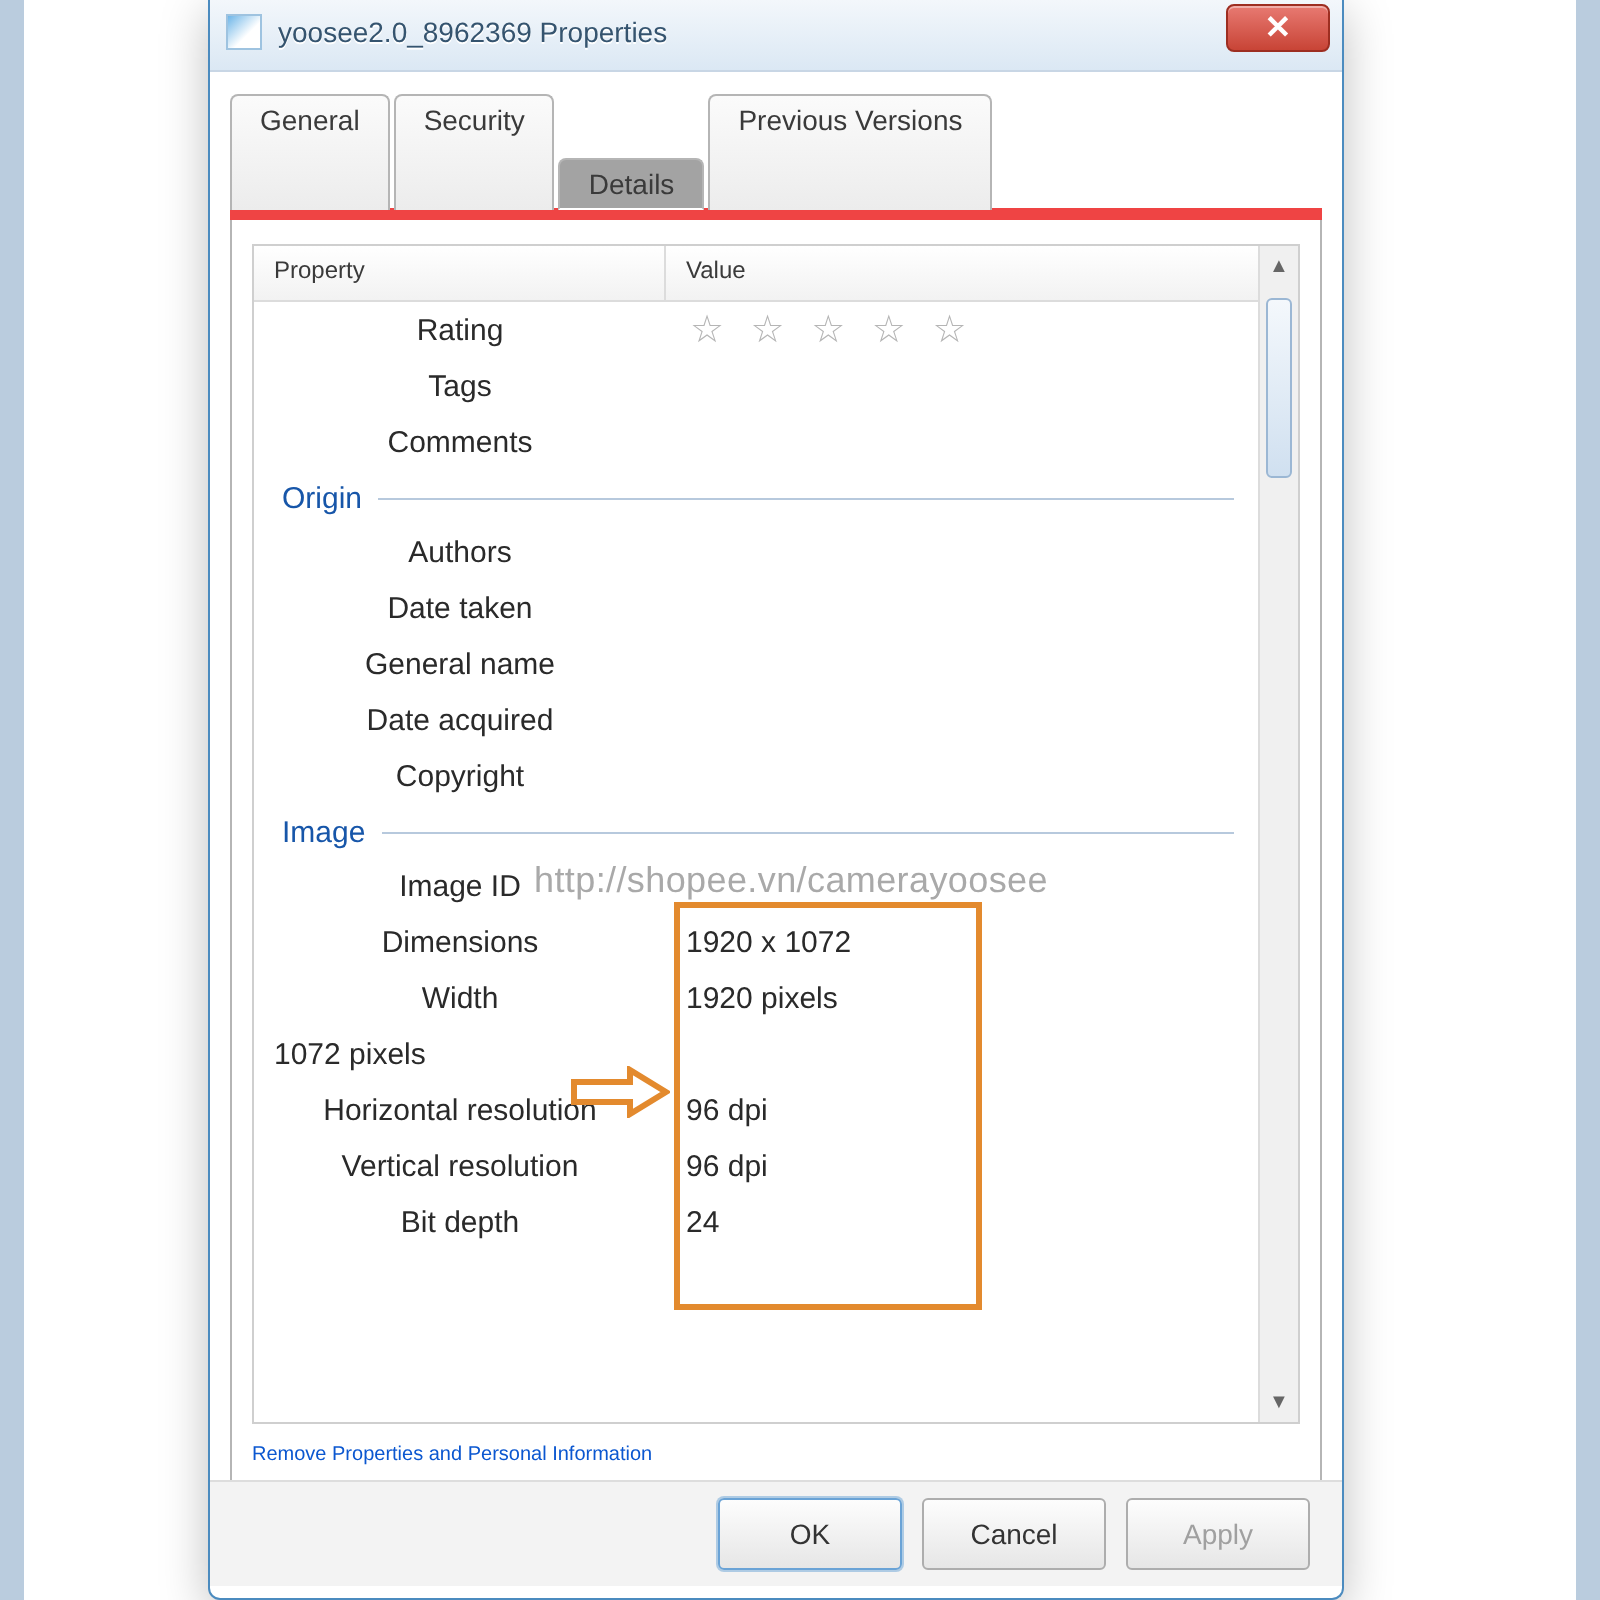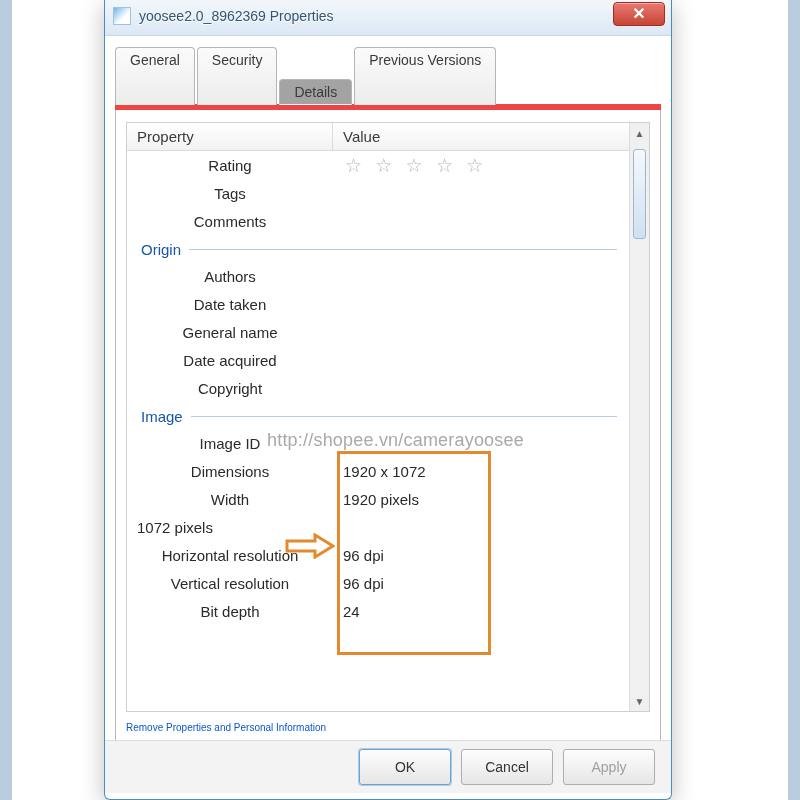--- a/index.html
+++ b/index.html
@@ -46,21 +46,21 @@
   .tab.active { background: #a3a3a3; border-bottom: 1px solid #fff; top: 1px; margin-top: 32px; }
   .tab-body {
     border: 1px solid #b5b5b5; border-top: none; padding: 12px 10px 10px 10px;
     background: #fff; height: 662px; position: relative;
   }
   .list-area {
     border: 1px solid #cfcfcf; height: 590px; position: relative; overflow: hidden;
   }
   .list-header {
     display: flex; height: 28px; background: linear-gradient(#fff,#f2f2f2);
-    border-bottom: 1px solid #dcdcdc; font-size: 15px; color: #3a3a3a;
+    border-bottom: 1px solid #dcdcdc; font-size: 12px; color: #3a3a3a;
   }
   .list-header .col-prop { width: 206px; padding: 5px 10px; border-right: 1px solid #dcdcdc; }
   .list-header .col-val  { flex: 1; padding: 5px 10px; }
   .list-body { position: absolute; top: 28px; left: 0; right: 20px; bottom: 0; overflow: hidden; }
   .row { display: flex; min-height: 28px; align-items: center; font-size: 15px; color: #2a2a2a; padding: 2px 0; }
   .row .p { width: 206px; padding: 0 10px; white-space: nowrap; text-align: center; }
   .row .v { flex: 1; padding: 0 10px; white-space: nowrap; }
   .group-label { color: #1756a9; font-size: 15px; padding: 6px 12px 4px 14px; display: flex; align-items: center; }
   .group-label .line { flex: 1; height: 1px; background: #b7c9dd; margin-left: 8px; }
   .stars { color: #b5b5b5; letter-spacing: 4px; font-size: 19px; padding-left: 2px; }

